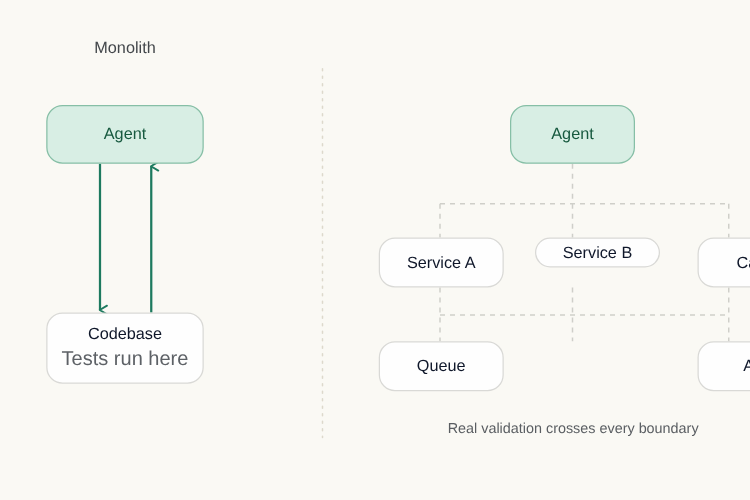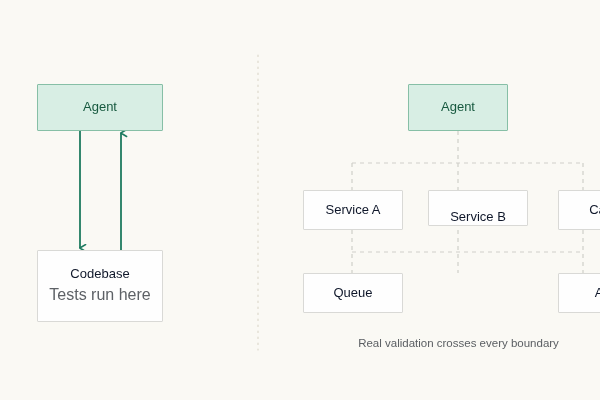--- a/index.html
+++ b/index.html
@@ -38,21 +38,21 @@
     text-align: center;
     white-space: nowrap;
   }
   #title-left  { left: 0;   top: 30px; width: 200px; }
   #title-right { left: 316px; top: 30px; width: 285px; }
 
   
   .node {
     position: absolute;
     box-sizing: border-box;
-    border-radius: 1px;
+    border-radius: 13px;
     display: flex;
     flex-direction: column;
     align-items: center;
     justify-content: center;
     text-align: center;
   }
   .node .node-label {
     font-size: 13px;
     line-height: 1.15;
   }
@@ -76,26 +76,26 @@
   .node.plain {
     background: #fefefe;
     border: 1px solid #d9d9d6;
   }
   .node.plain .node-label {
     color: #0f172a;
   }
 
   
   #agent-left    { left: 37px;  top: 84px;  width: 126px; height: 47px; }
-  #codebase      { left: 37px;  top: 250px; width: 126px; height: 72px; }
+  #codebase      { left: 37px;  top: 250px; width: 126px; height: 57px; }
 
   #agent-right   { left: 408px; top: 84px;  width: 100px; height: 47px; }
 
   #svc-a         { left: 303px; top: 190px; width: 100px; height: 40px; }
-  #svc-b         { left: 428px; top: 190px; width: 100px; height: 36px; justify-content: flex-end; }
+  #svc-b         { left: 428px; top: 190px; width: 100px; height: 24px; }
   #svc-cache     { left: 558px; top: 190px; width: 100px; height: 40px; }
 
   #svc-queue     { left: 303px; top: 273px; width: 100px; height: 40px; }
   #svc-database  { left: 428px; top: 273px; width: 100px; height: 40px; }
   #svc-auth      { left: 558px; top: 273px; width: 100px; height: 40px; }
 
   
   #caption {
     position: absolute;
     left: 316px;
@@ -138,20 +138,21 @@
       <line x1="583" y1="163" x2="583" y2="190"></line>
 
       <line x1="352" y1="230" x2="352" y2="273"></line>
       <line x1="458" y1="230" x2="458" y2="273"></line>
       <line x1="583" y1="230" x2="583" y2="273"></line>
 
       <line x1="352" y1="252" x2="583" y2="252"></line>
     </g>
   </svg>
 
+  <div class="panel-title" id="title-left">Monolith</div>
 
 
   <div class="node agent" id="agent-left">
     <span class="node-label">Agent</span>
   </div>
 
   <div class="node plain" id="codebase">
     <span class="node-label">Codebase</span>
     <span class="node-sub">Tests run here</span>
   </div>

